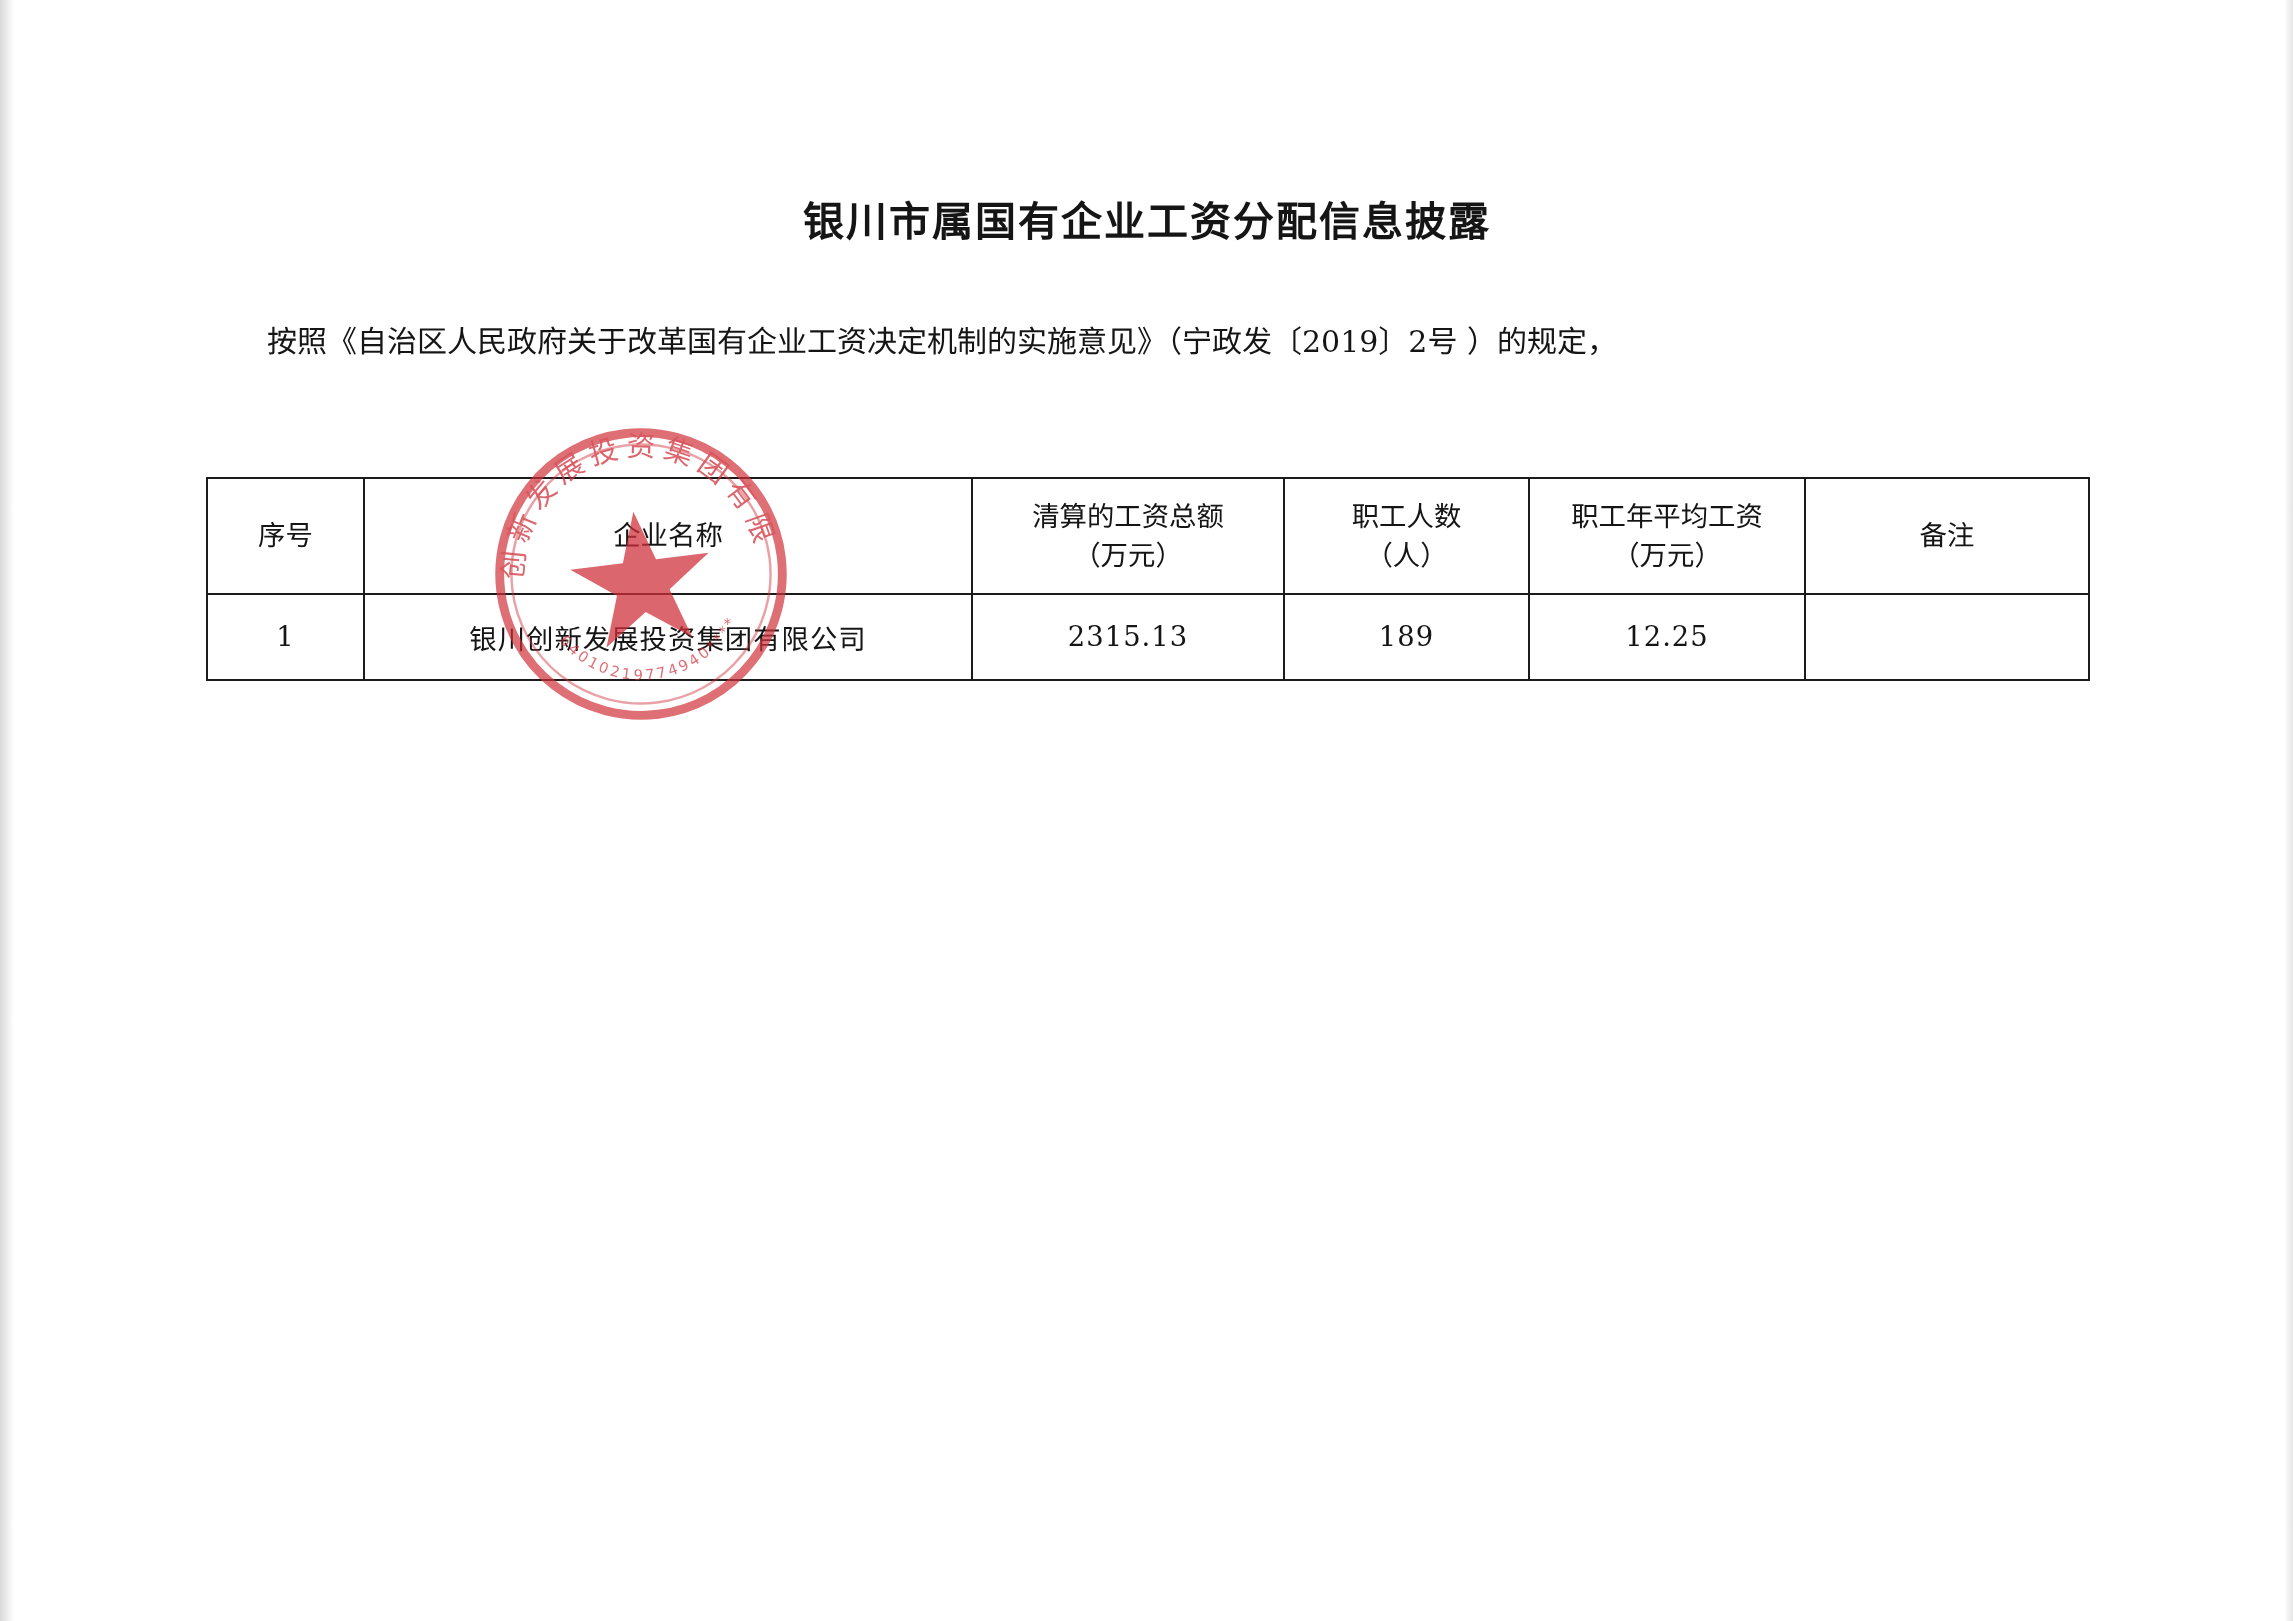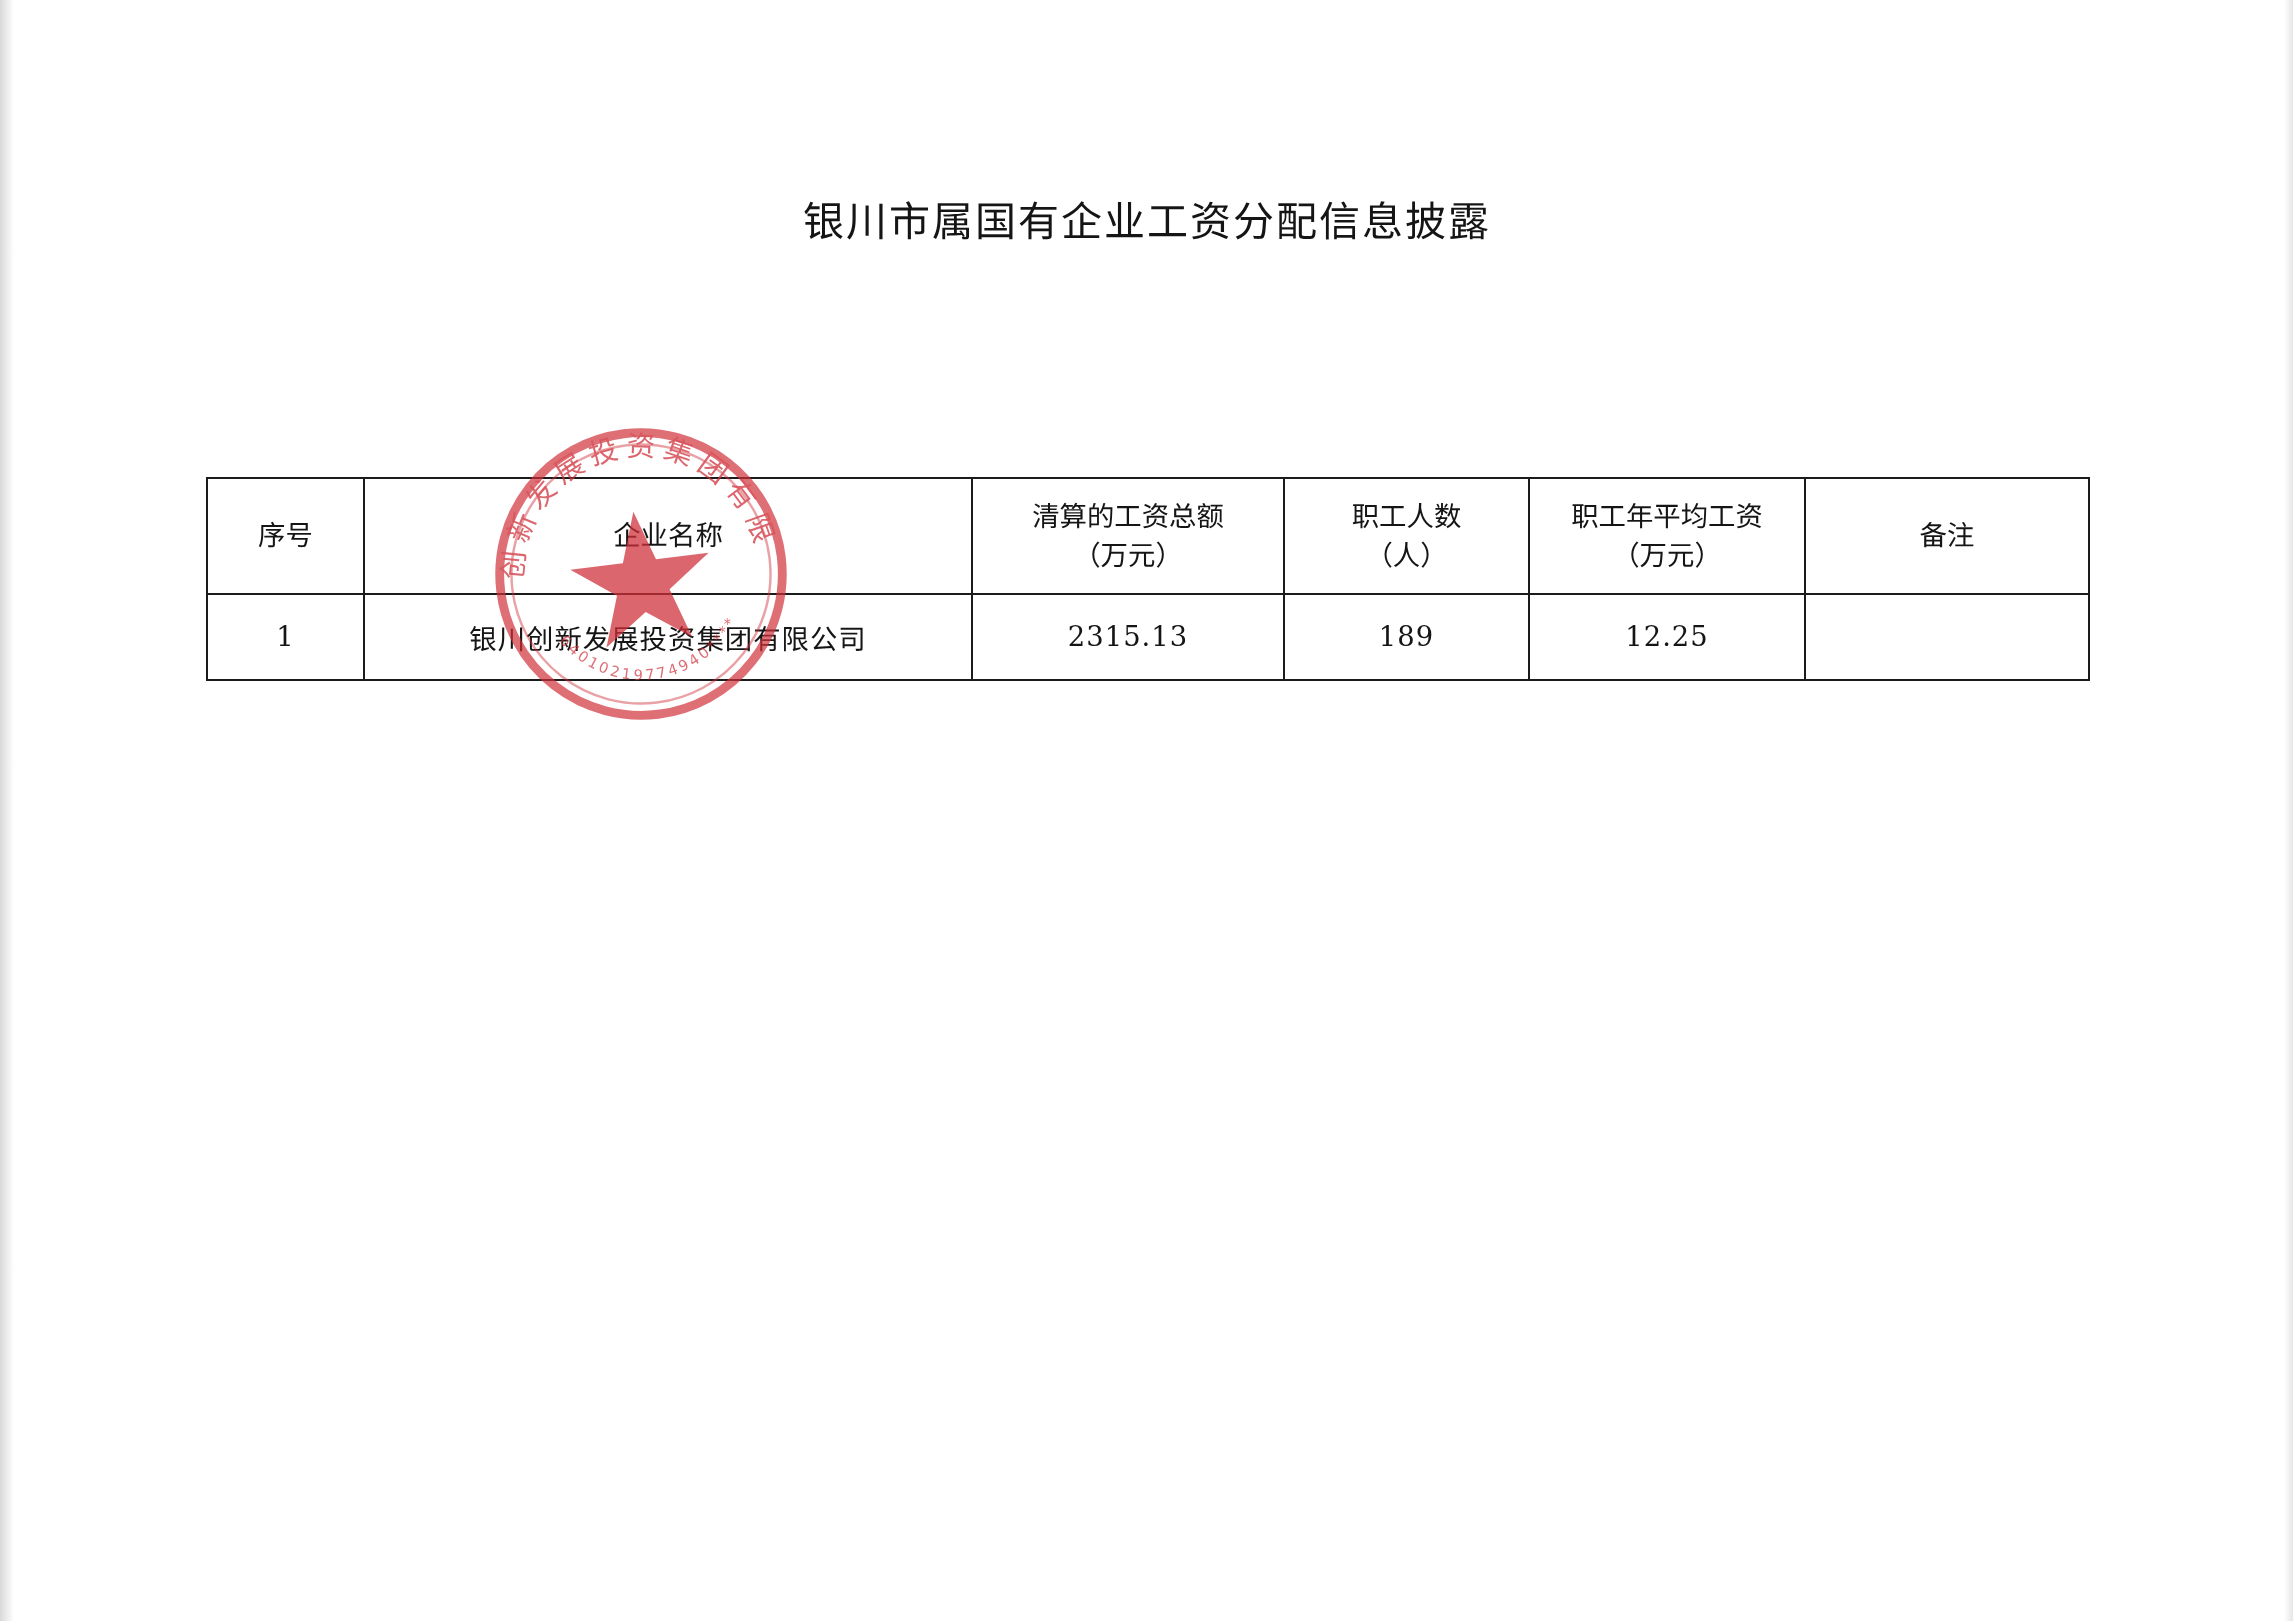--- a/index.html
+++ b/index.html
@@ -37,21 +37,21 @@
   }
 
   .doc-title {
     position: absolute;
     top: 188px;
     left: 0;
     width: 100%;
     text-align: center;
     font-family: "DejaVu Serif", "Liberation Serif", serif;
     font-size: 41px;
-    font-weight: normal;
+    font-weight: bold;
     letter-spacing: 2px;
     color: #151515;
   }
 
   .intro {
     position: absolute;
     top: 314px;
     left: 206px;
     width: 1911px;
     font-family: "DejaVu Serif", "Liberation Serif", serif;
@@ -118,20 +118,21 @@
   .seal svg { display: block; width: 100%; height: 100%; }
 </style>
 </head>
 <body>
 
 <div class="page">
 
   <div class="doc-title">银川市属国有企业工资分配信息披露</div>
 
   <div class="intro">
+    <div class="line1">按照《自治区人民政府关于改革国有企业工资决定机制的实施意见》（宁政发〔2019〕2号 ）的规定，</div>
   </div>
 
   <table class="disclosure">
     <colgroup>
       <col class="col-no">
       <col class="col-name">
       <col class="col-total">
       <col class="col-staff">
       <col class="col-avg">
       <col class="col-note">

